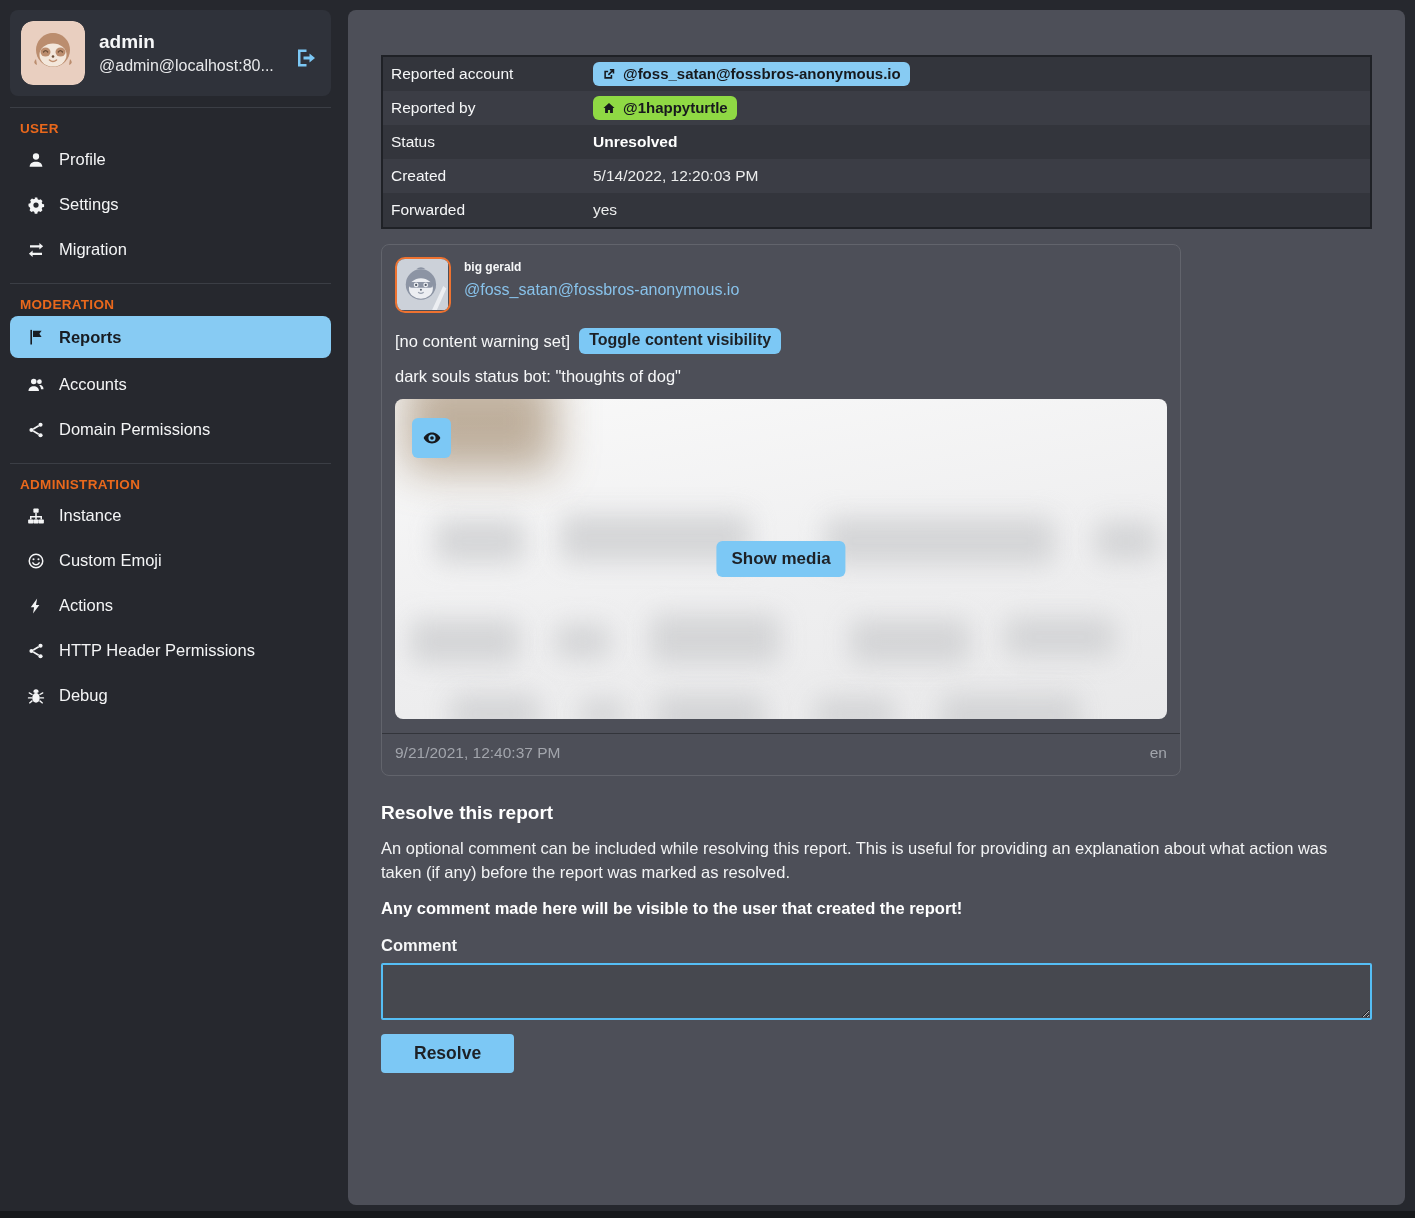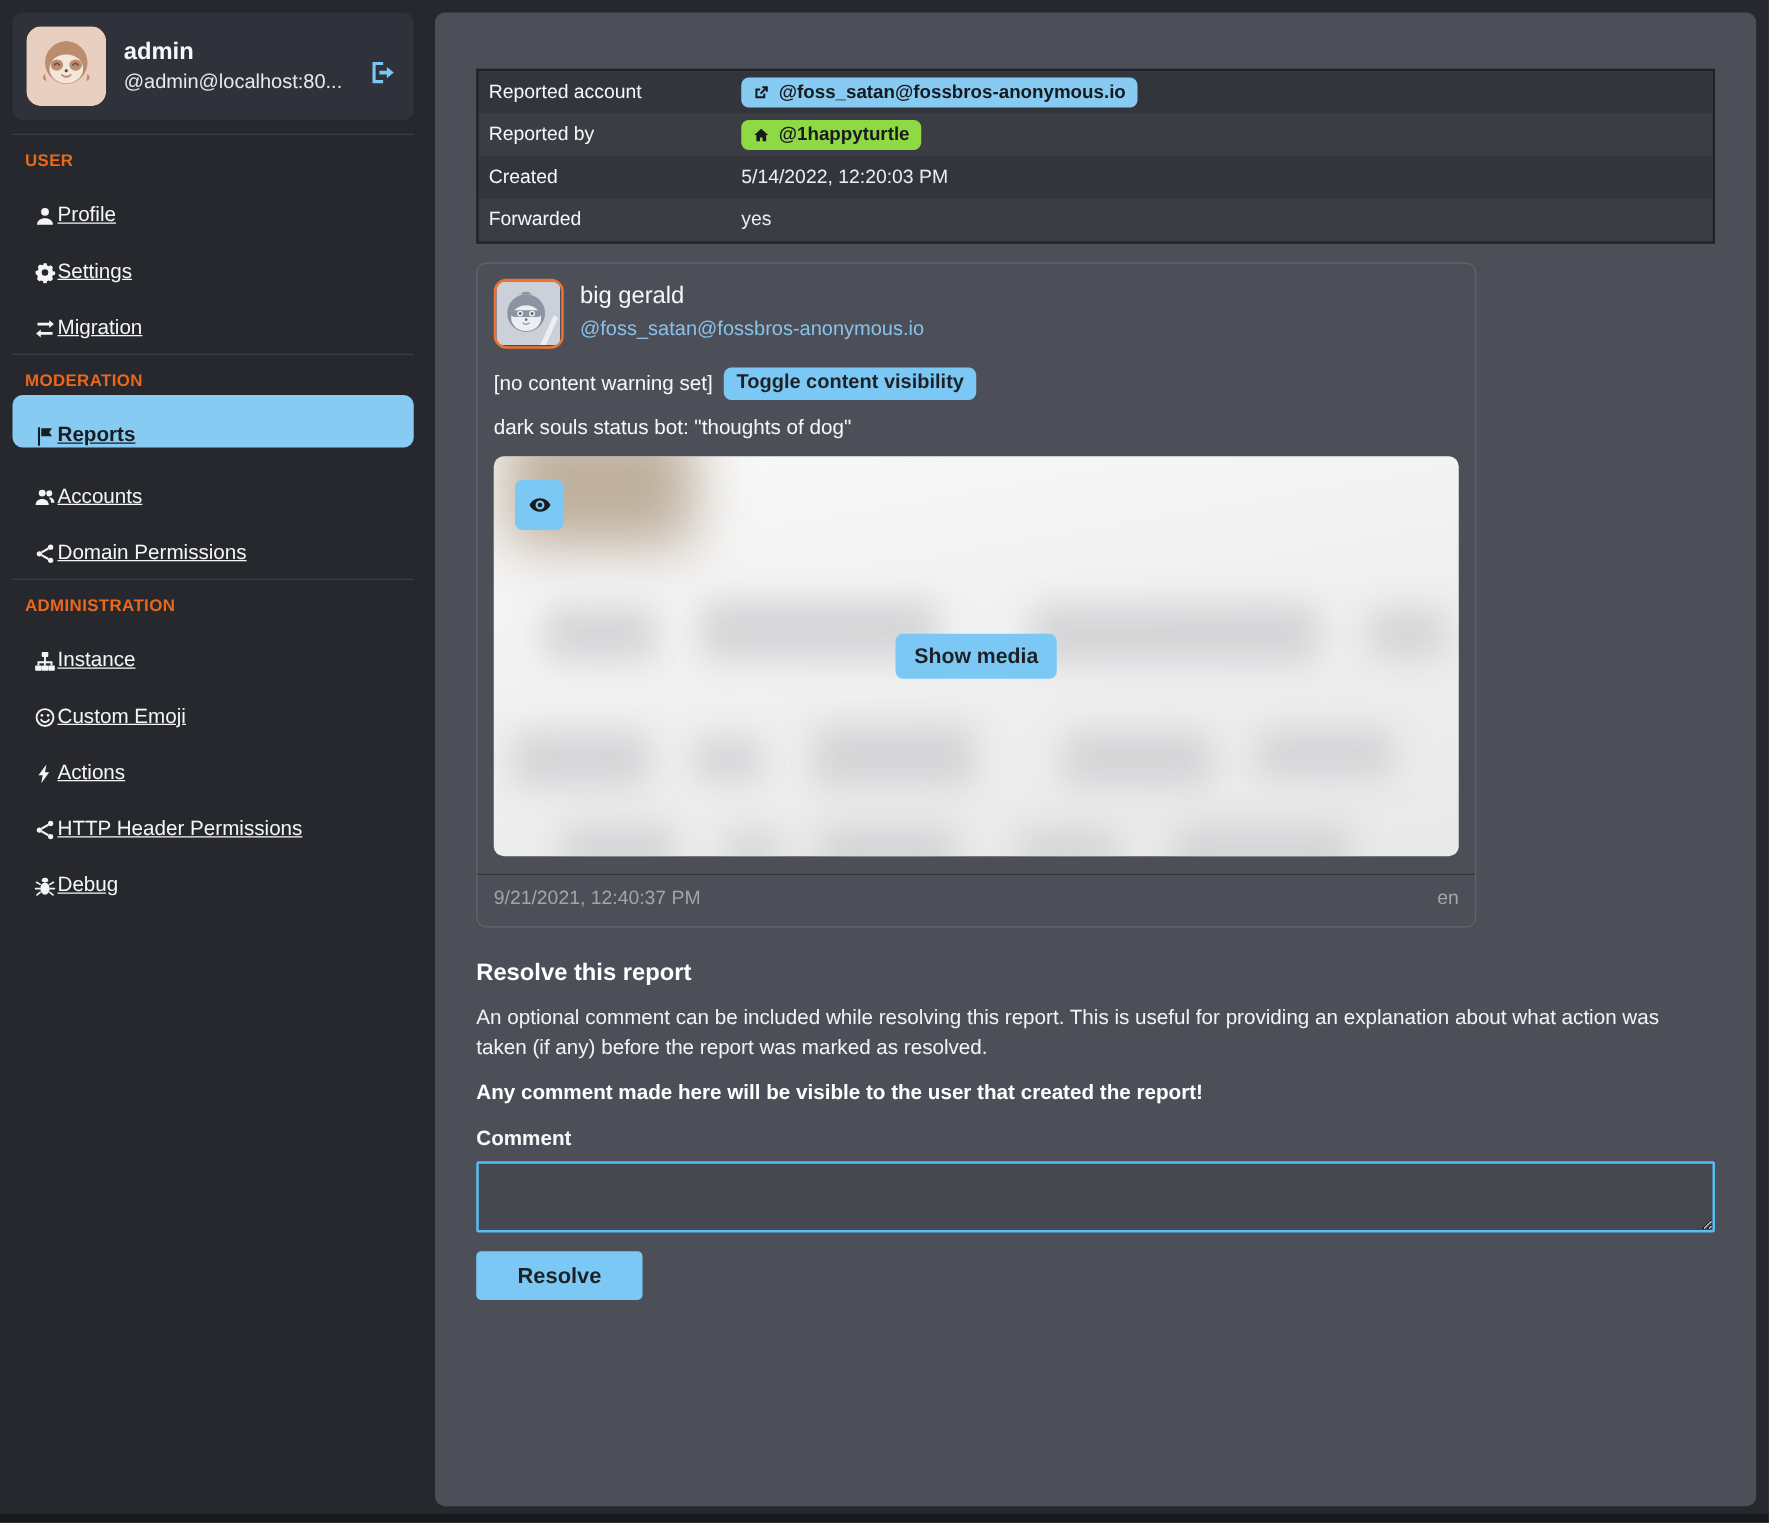--- a/index.html
+++ b/index.html
@@ -27,21 +27,21 @@
 
   
   .sidebar{position:absolute;left:0;top:0;width:348px;height:100%;padding:10px;box-sizing:border-box;}
   .user-card{background:var(--card);border-radius:8px;padding:11px;display:flex;align-items:center;gap:14px;position:relative;width:321px;box-sizing:border-box;}
   .avatar{width:64px;height:64px;border-radius:12px;overflow:hidden;flex-shrink:0;}
   .user-name{font-size:19px;font-weight:bold;}
   .user-handle{font-size:16px;margin-top:4px;color:#e8e9eb;}
   .logout{position:absolute;right:13px;top:36px;color:var(--accent);cursor:pointer;}
   .sep{border:0;border-top:1px solid var(--divider);margin:11px 0;width:321px;}
   .section-label{color:var(--orange);font-weight:bold;font-size:13.5px;letter-spacing:.3px;margin:13px 0 1px 10px;}
-  .nav-item{display:flex;align-items:flex-end;gap:0;height:45px;padding-left:16px;font-size:16.5px;color:#f4f5f6;border-radius:8px;width:321px;box-sizing:border-box;cursor:pointer;text-decoration:underline;}
+  .nav-item{display:flex;align-items:center;gap:13px;height:45px;padding-left:16px;font-size:16.5px;color:#f4f5f6;border-radius:8px;width:321px;box-sizing:border-box;cursor:pointer;}
   .nav-item .nav-icon{width:20px;display:flex;justify-content:center;}
   .nav-item.active{background:var(--accent-active);color:#181c22;font-weight:bold;height:42px;margin:4px 0;}
   .nav-icon svg{width:18px;height:18px;}
 
   
   .panel{position:absolute;left:348px;top:10px;width:1057px;height:1195px;background:var(--panel);border-radius:8px;padding:28px 33px;box-sizing:border-box;overflow:hidden;}
   .page-header{display:flex;align-items:center;gap:12px;}
   .btn{border:0;cursor:pointer;background:var(--accent);color:#1d2126;font-weight:bold;}
   .back-btn{font-size:18px;padding:9px 13px;border-radius:8px;}
   h1{font-size:25px;margin:0;color:#fff;font-weight:bold;}
@@ -56,21 +56,21 @@
   .cell-value.bold{font-weight:bold;color:#fff;}
   .badge{display:inline-flex;align-items:center;gap:7px;border-radius:6px;padding:3px 9px 4px;font-weight:bold;font-size:15px;color:var(--dark-text);cursor:pointer;}
   .badge svg{width:14px;height:14px;}
   .badge-blue{background:var(--accent-active);}
   .badge-green{background:var(--green);}
 
   
   .status-card{margin-top:15px;width:800px;border:1px solid var(--card-border);border-radius:8px;padding:12px 13px 0;box-sizing:border-box;}
   .status-head{display:flex;gap:13px;align-items:flex-start;}
   .status-avatar{width:56px;height:56px;border:2.5px solid #ee7230;border-radius:10px;overflow:hidden;box-sizing:border-box;flex-shrink:0;}
-  .status-name{font-size:19px;font-weight:normal;margin-top:3px;}
+  .status-name{font-size:12px;font-weight:bold;margin-top:3px;}
   .status-handle{font-size:16px;color:var(--link);margin-top:7px;cursor:pointer;}
   .cw-row{margin-top:15px;display:flex;align-items:center;gap:9px;font-size:16.5px;}
   .toggle-btn{font-size:16px;padding:3px 10px 5px;border-radius:6px;}
   .status-content{margin-top:13px;font-size:16.5px;}
   .media{margin-top:13px;height:320px;border-radius:8px;position:relative;overflow:hidden;background:linear-gradient(170deg,#f9f9f9 0%,#efeff0 55%,#e9e9ea 100%);}
   .blob{position:absolute;background:#d0d1d3;filter:blur(13px);border-radius:8px;opacity:.85;}
   .blob.brown{background:#907452;filter:blur(22px);opacity:.55;}
   .eye-btn{position:absolute;left:17px;top:19px;width:39px;height:40px;border-radius:6px;display:flex;align-items:center;justify-content:center;padding:0;}
   .eye-btn svg{width:20px;height:20px;}
   .show-media-btn{position:absolute;left:50%;top:50%;transform:translate(-50%,-50%);font-size:17px;padding:8px 15px;border-radius:6px;}
@@ -249,20 +249,24 @@
       <div class="trow">
         <div class="cell-label">Reported by</div>
         <div class="cell-value"><span class="badge badge-green">
             <span>
               <svg viewBox="0 0 24 24" width="14" height="14" fill="currentColor">
                 <path d="M12 3.5 21.5 12h-2.8v8.5h-4.9v-5.2h-3.6v5.2H5.3V12H2.5z"></path>
               </svg>
             </span>
             <span>@1happyturtle</span>
           </span></div>
+      </div>
+      <div class="trow">
+        <div class="cell-label">Status</div>
+        <div class="cell-value bold">Unresolved</div>
       </div>
       <div class="trow">
         <div class="cell-label">Created</div>
         <div class="cell-value">5/14/2022, 12:20:03 PM</div>
       </div>
       <div class="trow">
         <div class="cell-label">Forwarded</div>
         <div class="cell-value">yes</div>
       </div>
     </div>

